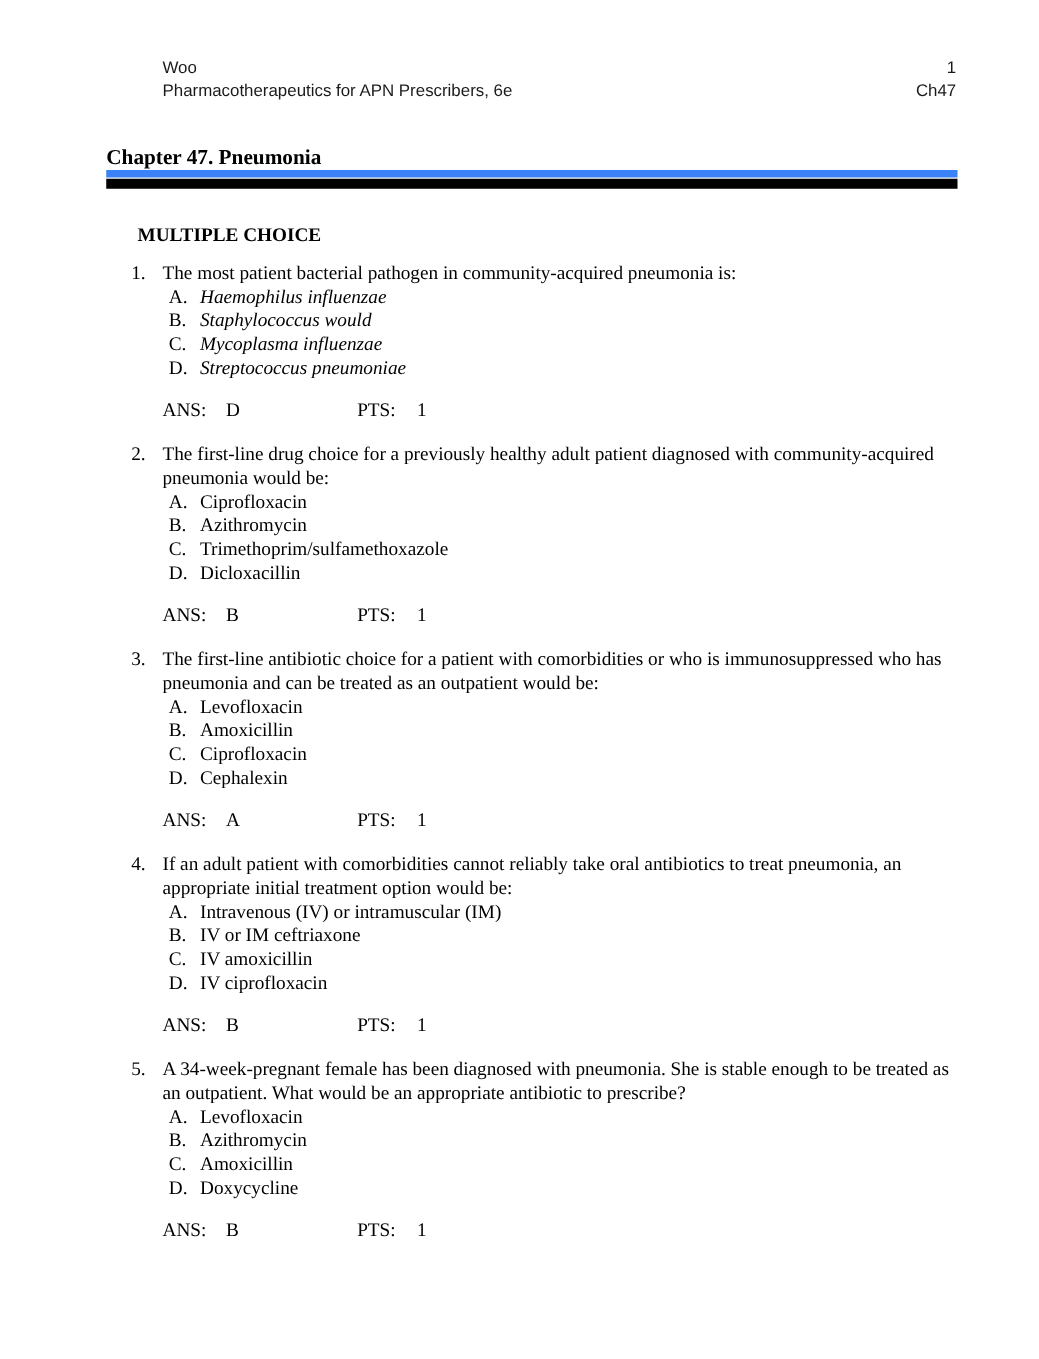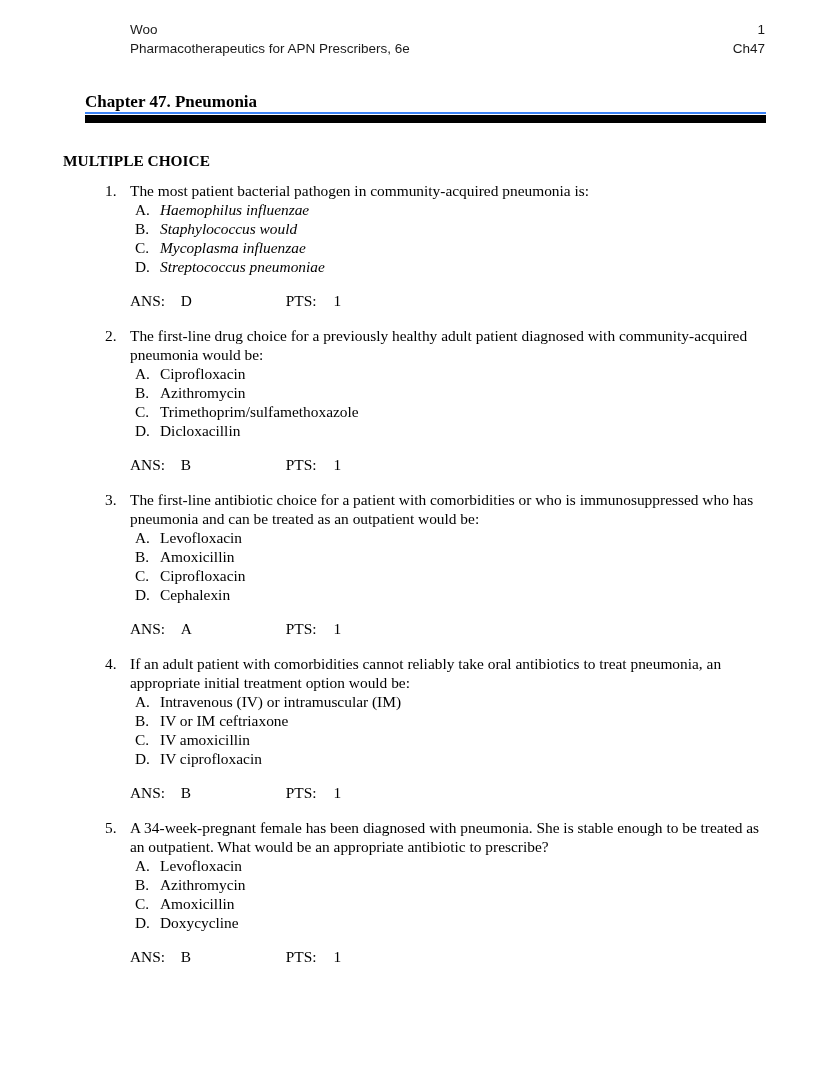--- a/index.html
+++ b/index.html
@@ -17,50 +17,50 @@
     font-family: "Liberation Serif", serif;
     font-size: 15.4px;
     line-height: 19px;
     overflow: hidden;
   }
 
   
   .doc-header {
     display: flex;
     justify-content: space-between;
-    padding-top: 21px;
+    padding-top: 45px;
     margin-left: 130px;
     margin-right: 66px;
     font-family: "Liberation Sans", sans-serif;
     font-size: 13.5px;
     line-height: 18.5px;
     color: #1a1a1a;
   }
   .doc-header-right { text-align: right; }
 
   
   .chapter-title-block {
     margin: 33px 65px 0 85px;
   }
   .chapter-title {
     margin: 0;
     font-family: "Liberation Serif", serif;
     font-size: 17px;
     font-weight: bold;
     line-height: 21px;
-    border-bottom: 2px solid #3b82f6;
+    border-bottom: 6px solid #3b82f6;
   }
   .chapter-bar {
     height: 8px;
     background: #000000;
     margin-top: 1px;
   }
 
   .section-heading {
-    margin: 28px 65px 0 63px;
+    margin: 28px 65px 0 110px;
     font-size: 15.4px;
     font-weight: bold;
     line-height: 19px;
   }
 
   #questions { margin-top: 11px; }
 
   .question {
     margin-left: 105px;
     margin-right: 66px;

